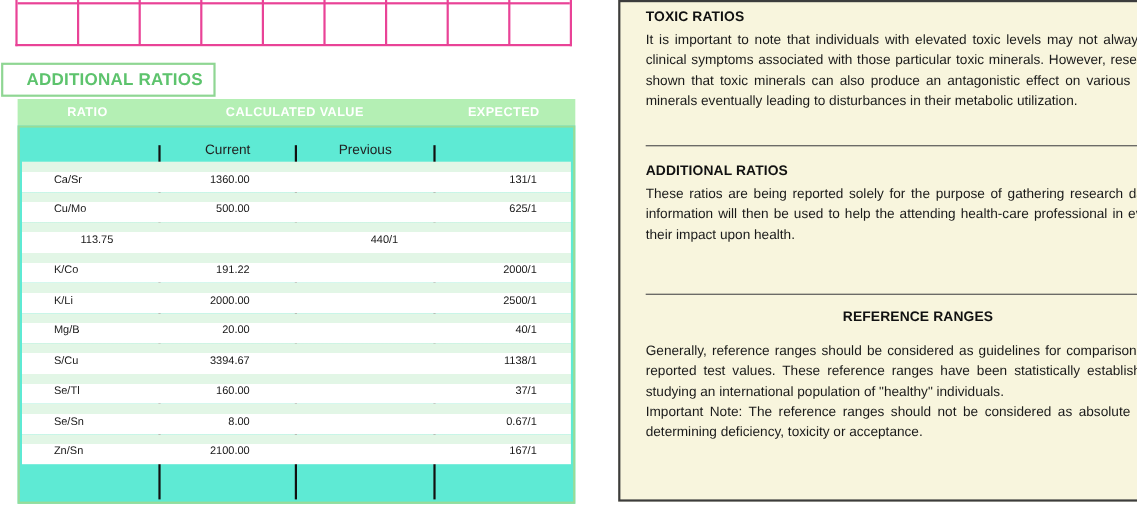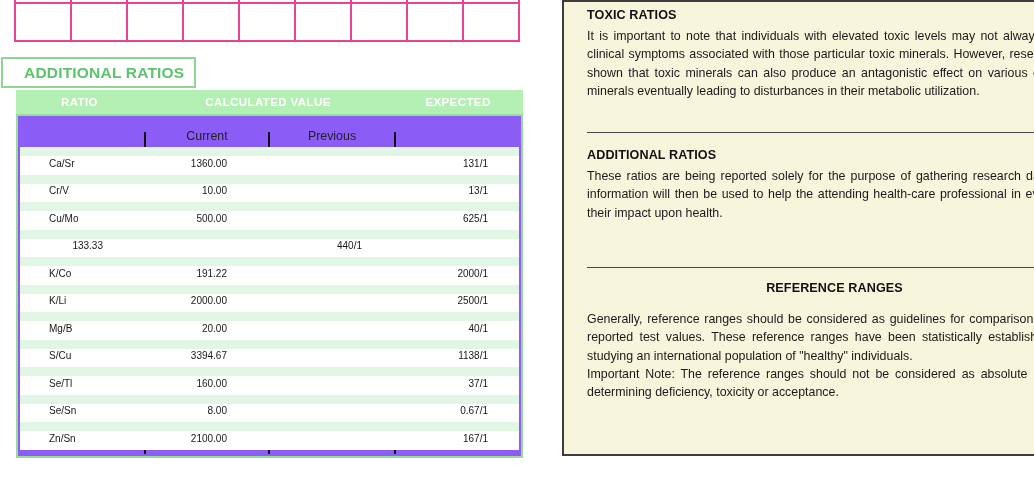--- a/index.html
+++ b/index.html
@@ -29,21 +29,21 @@
   .rtable-header{
     position:absolute;left:16px;top:90px;width:507px;height:24px;box-sizing:border-box;
     background:#b4efb4;display:grid;grid-template-columns:127px 250px 130px;
     align-items:center;
   }
   .rtable-header span{
     text-align:center;color:#ffffff;font-weight:bold;font-size:11.5px;letter-spacing:0.4px;
   }
   .rtable-body{
     position:absolute;left:16px;top:114px;width:507px;height:344px;box-sizing:border-box;
-    background:#8b5cf6;border:2px solid #98dc98;
+    background:#5eead4;border:2px solid #98dc98;
   }
   .subheader{
     position:absolute;left:0;top:13px;width:100%;
     display:grid;grid-template-columns:127px 124px 126px 126px;
   }
   .subheader span{text-align:center;font-size:12.4px;color:#222;}
   .vbar{position:absolute;top:16px;width:2px;height:322px;background:#111;}
   .vbar.b1{left:126px;}
   .vbar.b2{left:250px;}
   .vbar.b3{left:376px;}
@@ -117,33 +117,27 @@
   <div class="vbar b3"></div>
 
   <div class="rows">
     <div class="rrow">
       <div class="cell c-ratio">Ca/Sr</div>
       <div class="cell c-cur">1360.00</div>
       <div class="cell c-prev"></div>
       <div class="cell c-exp">131/1</div>
     </div>
     <div class="rrow">
-      <div class="cell c-ratio">Cr/V</div>
-      <div class="cell c-cur">10.00</div>
-      <div class="cell c-prev"></div>
-      <div class="cell c-exp">13/1</div>
-    </div>
-    <div class="rrow">
       <div class="cell c-ratio">Cu/Mo</div>
       <div class="cell c-cur">500.00</div>
       <div class="cell c-prev"></div>
       <div class="cell c-exp">625/1</div>
     </div>
     <div class="rrow">
-      <div class="cell c-cur">133.33</div>
+      <div class="cell c-cur">113.75</div>
       <div class="cell c-prev"></div>
       <div class="cell c-exp">440/1</div>
     </div>
     <div class="rrow">
       <div class="cell c-ratio">K/Co</div>
       <div class="cell c-cur">191.22</div>
       <div class="cell c-prev"></div>
       <div class="cell c-exp">2000/1</div>
     </div>
     <div class="rrow">

